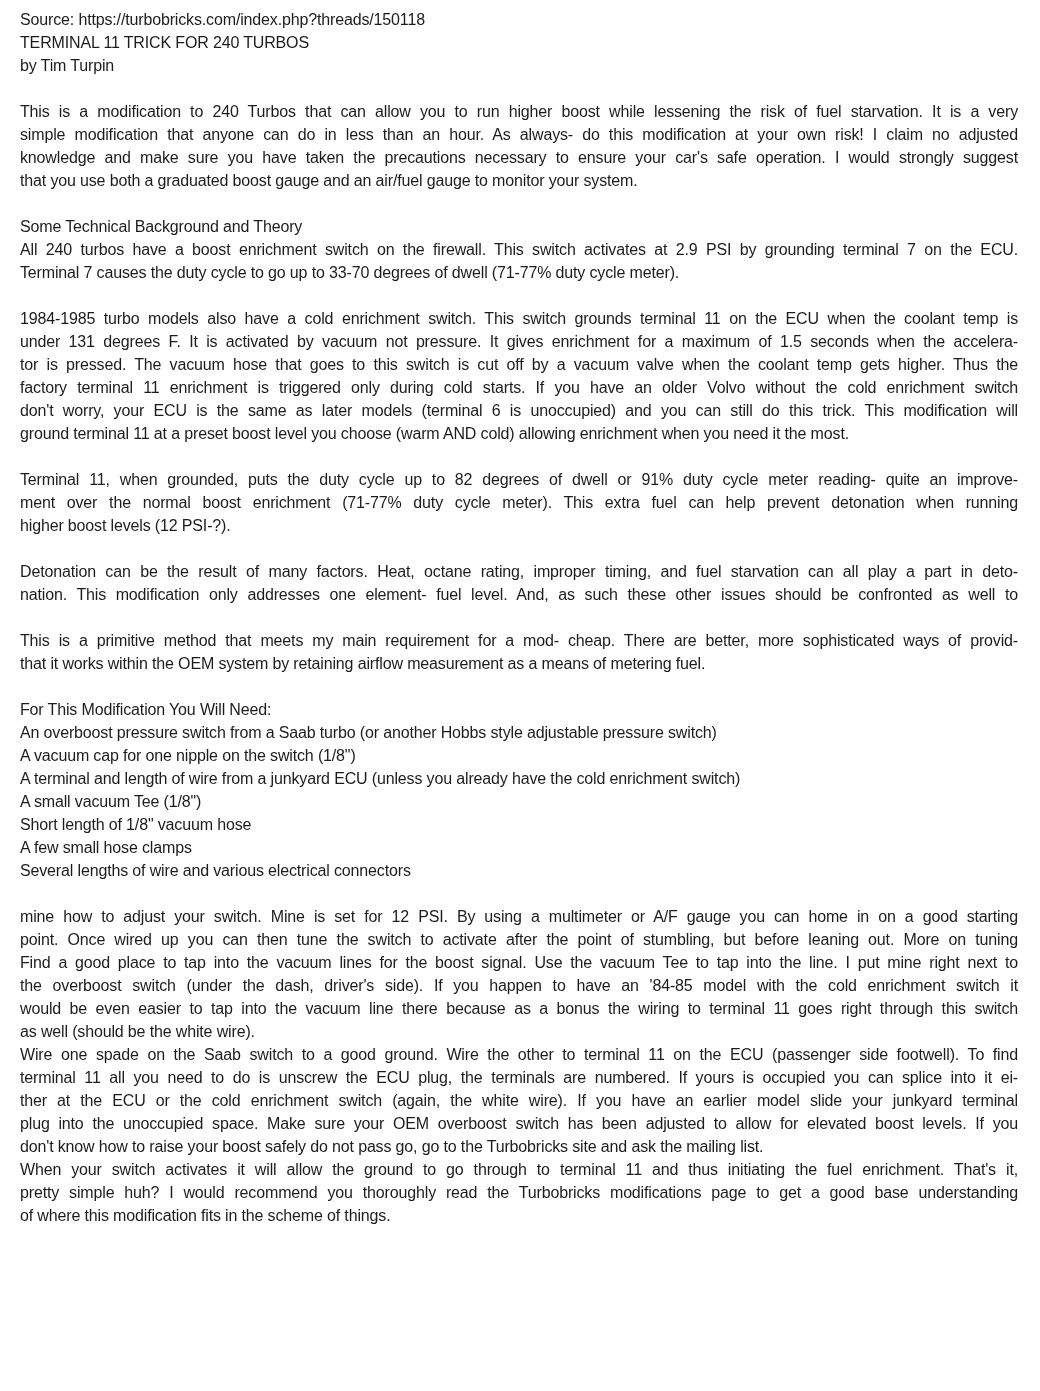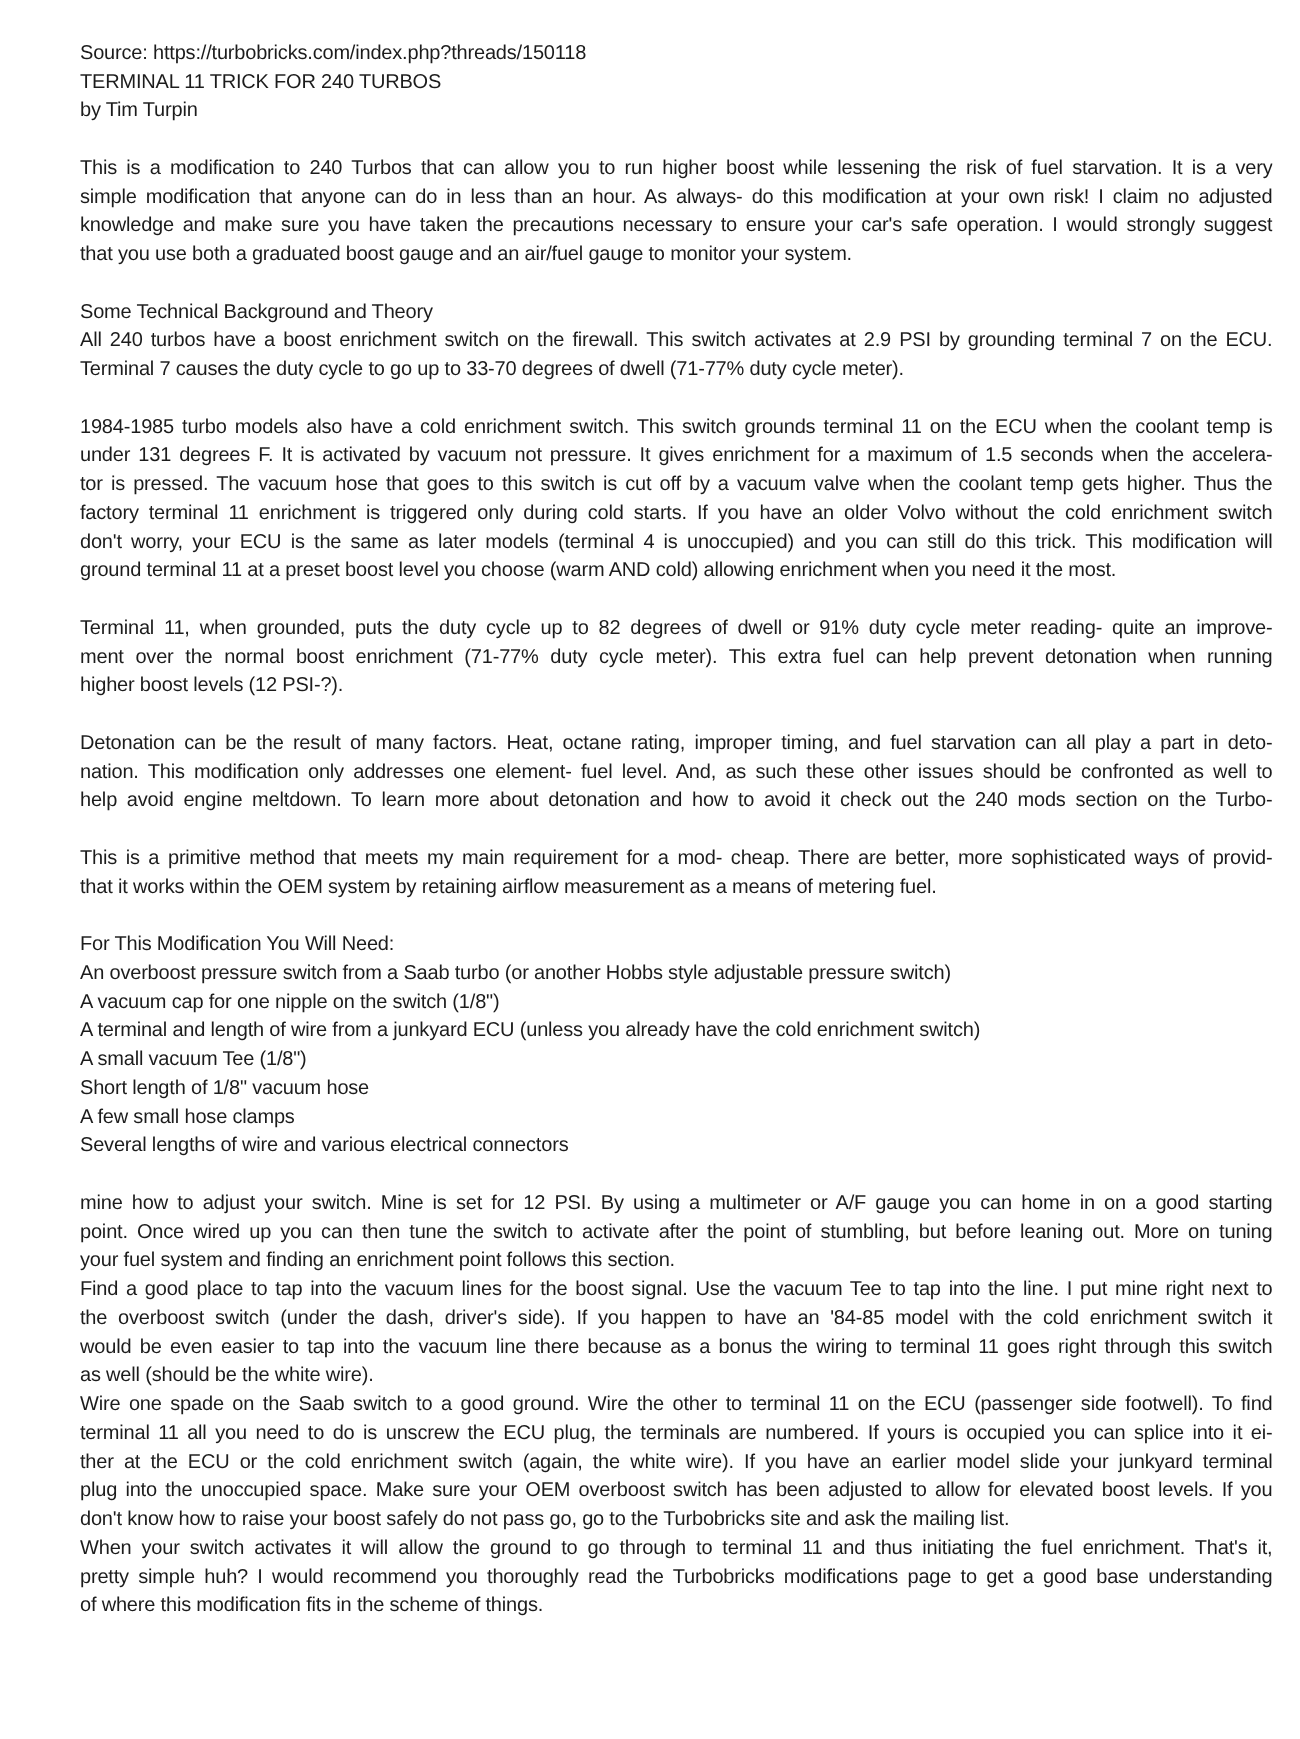--- a/index.html
+++ b/index.html
@@ -8,22 +8,21 @@
   }
   body {
     width: 1040px;
     height: 1391px;
     overflow: hidden;
     background: #ffffff;
     color: #1c1c1c;
     font-family: "Liberation Sans", "DejaVu Sans", sans-serif;
   }
   .page {
-    padding: 31px 22px 0 20px;
-    margin-left: 44px;
+    padding: 8px 22px 0 20px;
   }
   .line {
     font-size: 16px;
     line-height: 23px;
     height: 23px;
     letter-spacing: -0.15px;
     white-space: nowrap;
     overflow: hidden;
   }
   
@@ -50,46 +49,44 @@
     <div class="line">that you use both a graduated boost gauge and an air/fuel gauge to monitor your system.</div>
     <div class="line blank"></div>
     <div class="line">Some Technical Background and Theory</div>
     <div class="line j">All 240 turbos have a boost enrichment switch on the firewall. This switch activates at 2.9 PSI by grounding terminal 7 on the ECU.</div>
     <div class="line">Terminal 7 causes the duty cycle to go up to 33-70 degrees of dwell (71-77% duty cycle meter).</div>
     <div class="line blank"></div>
     <div class="line j">1984-1985 turbo models also have a cold enrichment switch. This switch grounds terminal 11 on the ECU when the coolant temp is</div>
     <div class="line j">under 131 degrees F. It is activated by vacuum not pressure. It gives enrichment for a maximum of 1.5 seconds when the accelera-</div>
     <div class="line j">tor is pressed. The vacuum hose that goes to this switch is cut off by a vacuum valve when the coolant temp gets higher. Thus the</div>
     <div class="line j">factory terminal 11 enrichment is triggered only during cold starts. If you have an older Volvo without the cold enrichment switch</div>
-    <div class="line j">don't worry, your ECU is the same as later models (terminal 4 is unoccupied) and you can still do this trick. This modification will</div>
+    <div class="line j">don't worry, your ECU is the same as later models (terminal 6 is unoccupied) and you can still do this trick. This modification will</div>
     <div class="line">ground terminal 11 at a preset boost level you choose (warm AND cold) allowing enrichment when you need it the most.</div>
     <div class="line blank"></div>
     <div class="line j">Terminal 11, when grounded, puts the duty cycle up to 82 degrees of dwell or 91% duty cycle meter reading- quite an improve-</div>
     <div class="line j">ment over the normal boost enrichment (71-77% duty cycle meter). This extra fuel can help prevent detonation when running</div>
     <div class="line">higher boost levels (12 PSI-?).</div>
     <div class="line blank"></div>
     <div class="line j">Detonation can be the result of many factors. Heat, octane rating, improper timing, and fuel starvation can all play a part in deto-</div>
     <div class="line j">nation. This modification only addresses one element- fuel level. And, as such these other issues should be confronted as well to</div>
-    <div class="line j">help avoid engine meltdown. To learn more about detonation and how to avoid it check out the 240 mods section on the Turbo-</div>
     <div class="line blank"></div>
     <div class="line j">This is a primitive method that meets my main requirement for a mod- cheap. There are better, more sophisticated ways of provid-</div>
     <div class="line">that it works within the OEM system by retaining airflow measurement as a means of metering fuel.</div>
     <div class="line blank"></div>
     <div class="line">For This Modification You Will Need:</div>
     <div class="line">An overboost pressure switch from a Saab turbo (or another Hobbs style adjustable pressure switch)</div>
     <div class="line">A vacuum cap for one nipple on the switch (1/8")</div>
     <div class="line">A terminal and length of wire from a junkyard ECU (unless you already have the cold enrichment switch)</div>
     <div class="line">A small vacuum Tee (1/8")</div>
     <div class="line">Short length of 1/8" vacuum hose</div>
     <div class="line">A few small hose clamps</div>
     <div class="line">Several lengths of wire and various electrical connectors</div>
     <div class="line blank"></div>
     <div class="line j">mine how to adjust your switch. Mine is set for 12 PSI. By using a multimeter or A/F gauge you can home in on a good starting</div>
     <div class="line j">point. Once wired up you can then tune the switch to activate after the point of stumbling, but before leaning out. More on tuning</div>
-    <div class="line">your fuel system and finding an enrichment point follows this section.</div>
     <div class="line j">Find a good place to tap into the vacuum lines for the boost signal. Use the vacuum Tee to tap into the line. I put mine right next to</div>
     <div class="line j">the overboost switch (under the dash, driver's side). If you happen to have an '84-85 model with the cold enrichment switch it</div>
     <div class="line j">would be even easier to tap into the vacuum line there because as a bonus the wiring to terminal 11 goes right through this switch</div>
     <div class="line">as well (should be the white wire).</div>
     <div class="line j">Wire one spade on the Saab switch to a good ground. Wire the other to terminal 11 on the ECU (passenger side footwell). To find</div>
     <div class="line j">terminal 11 all you need to do is unscrew the ECU plug, the terminals are numbered. If yours is occupied you can splice into it ei-</div>
     <div class="line j">ther at the ECU or the cold enrichment switch (again, the white wire). If you have an earlier model slide your junkyard terminal</div>
     <div class="line j">plug into the unoccupied space. Make sure your OEM overboost switch has been adjusted to allow for elevated boost levels. If you</div>
     <div class="line">don't know how to raise your boost safely do not pass go, go to the Turbobricks site and ask the mailing list.</div>
     <div class="line j">When your switch activates it will allow the ground to go through to terminal 11 and thus initiating the fuel enrichment. That's it,</div>

